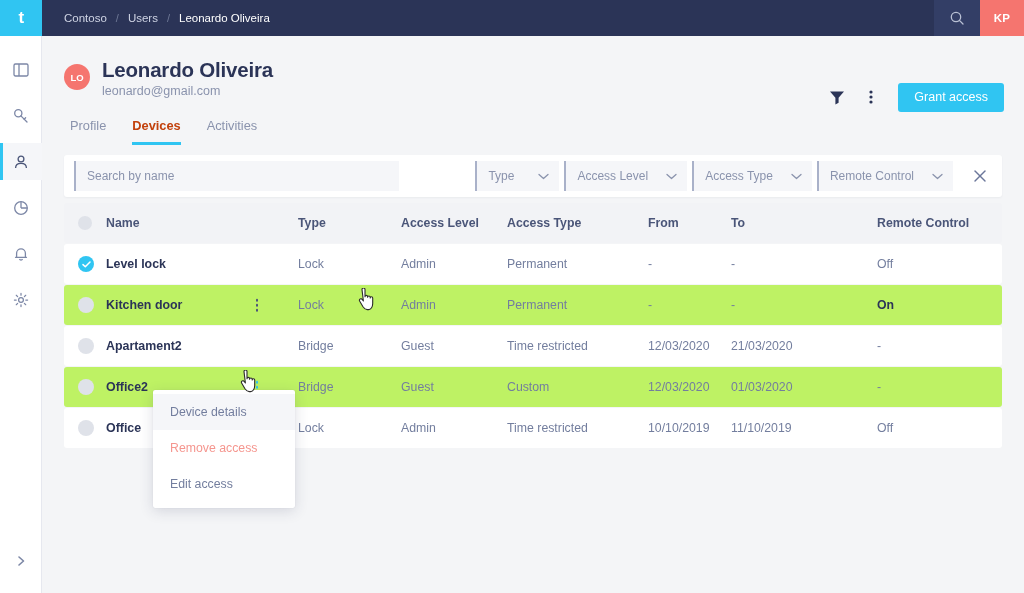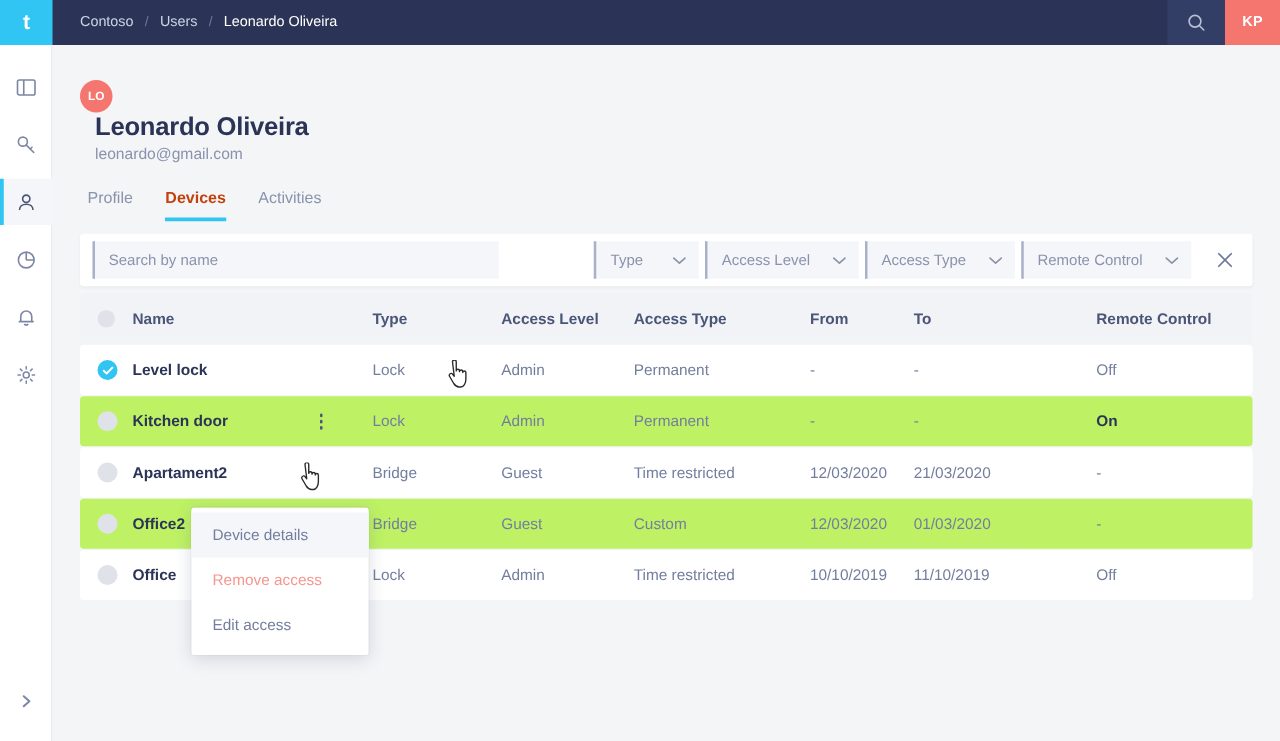--- a/index.html
+++ b/index.html
@@ -56,21 +56,21 @@
   .rail-gap{ height:9px; }
   .rail-bottom{ margin-top:auto; margin-bottom:14px; }
 
   
   .main{
     position:absolute; top:36px; left:42px; width:982px; height:557px;
     background:#f4f5f7; overflow:hidden;
   }
 
   .page-head{ padding:22px 22px 0 22px; position:relative; }
-  .user-row{ display:flex; align-items:flex-start;flex-direction:column; }
+  .user-row{ display:flex; align-items:flex-start; }
   .user-avatar{
     width:26px; height:26px; border-radius:50%; background:#f5756f;
     color:#fff; font-size:9.5px; font-weight:700;
     display:flex; align-items:center; justify-content:center; margin-top:6px;
   }
   .user-text{ margin-left:12px; }
   .user-name{ font-size:20.5px; font-weight:700; color:#2b3457; letter-spacing:-.2px; line-height:1.18; }
   .user-mail{ font-size:12.5px; color:#8a93ad; margin-top:2px; }
 
   .head-actions{
@@ -164,21 +164,21 @@
   .c-type{ left:234px; }
   .c-alevel{ left:337px; }
   .c-atype{ left:443px; }
   .c-from{ left:568px;margin-left:16px; }
   .c-to{ left:667px; }
   .c-remote{ left:813px; }
   .c-kebab{ left:186px; }
 
   
   .ctx{
-    position:absolute; left:89px; top:130px; width:142px;
+    position:absolute; left:89px; top:146px; width:142px;
     background:#fff; border-radius:2px;
     box-shadow:0 3px 14px rgba(43,52,87,.16), 0 0 1px rgba(43,52,87,.18);
     z-index:40; padding:4px 0 6px 0;
   }
   .ctx-item{
     height:36px; display:flex; align-items:center; padding-left:17px;
     font-size:12.3px; color:#737e9e; cursor:pointer;
   }
   .ctx-item.hl{ background:#f5f6f9; }
   .ctx-item.danger{ color:#f5968f; }
@@ -294,20 +294,39 @@
     <div class="user-row">
       <div class="user-avatar">
         <span>LO</span>
       </div>
       <div class="user-text">
         <div class="user-name">Leonardo Oliveira</div>
         <div class="user-mail">leonardo@gmail.com</div>
       </div>
     </div>
 
+    <div class="head-actions">
+      <button class="icon-btn">
+        <span>
+          <svg width="16" height="15" viewBox="0 0 16 15" fill="#2b3457">
+            <path d="M1 1.6h14l-5.4 6.1v5.1l-3.2 1.6V7.7z"></path>
+          </svg>
+        </span>
+      </button>
+      <button class="icon-btn">
+        <span>
+          <svg width="4" height="16" viewBox="0 0 4 16" fill="#2b3457">
+            <circle cx="2" cy="3" r="1.6"></circle>
+              <circle cx="2" cy="8" r="1.6"></circle>
+              <circle cx="2" cy="13" r="1.6"></circle>
+          </svg>
+        </span>
+      </button>
+      <button class="grant-btn">Grant access</button>
+    </div>
 
     <div class="tabs">
       <div class="tab">Profile</div>
       <div class="tab active">Devices</div>
       <div class="tab">Activities</div>
     </div>
   </div>
 
   <div class="panel">
 

